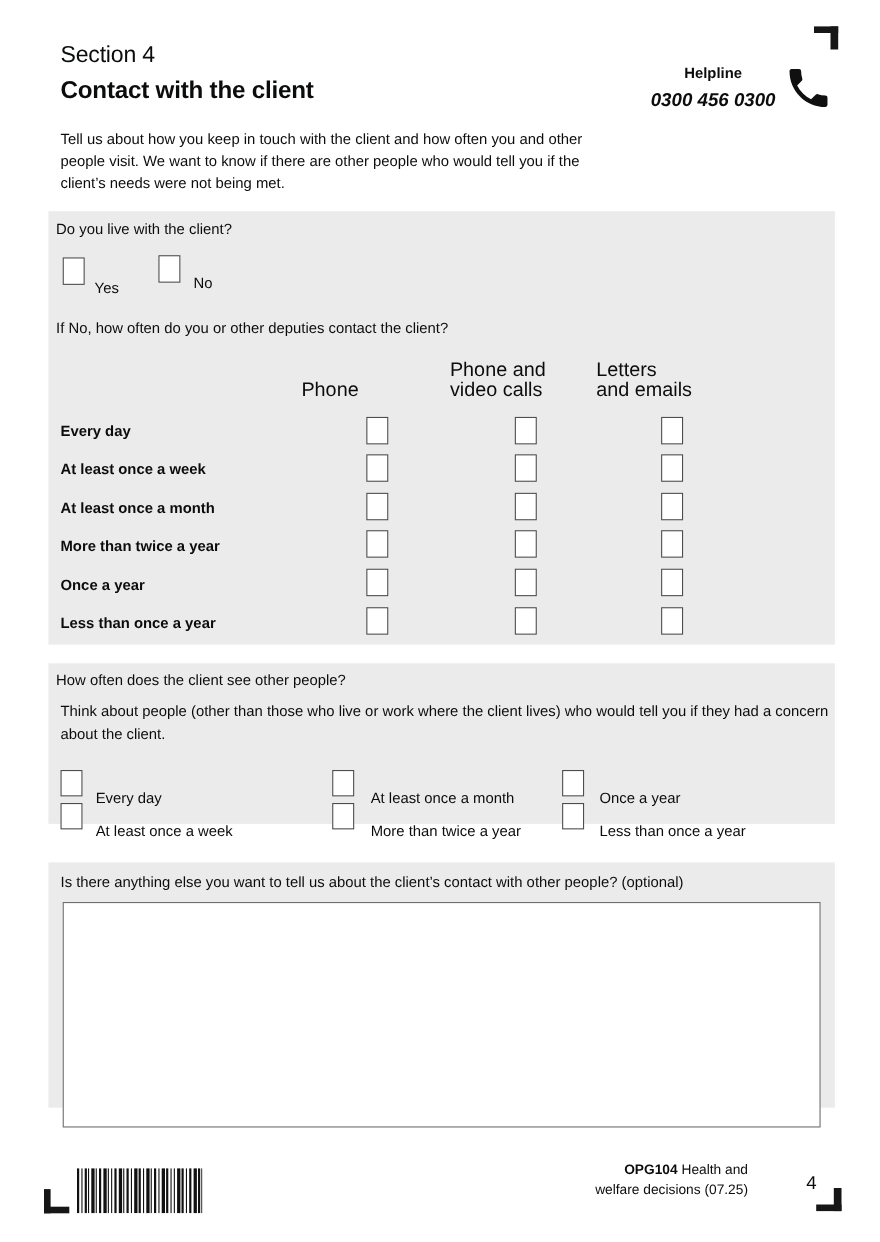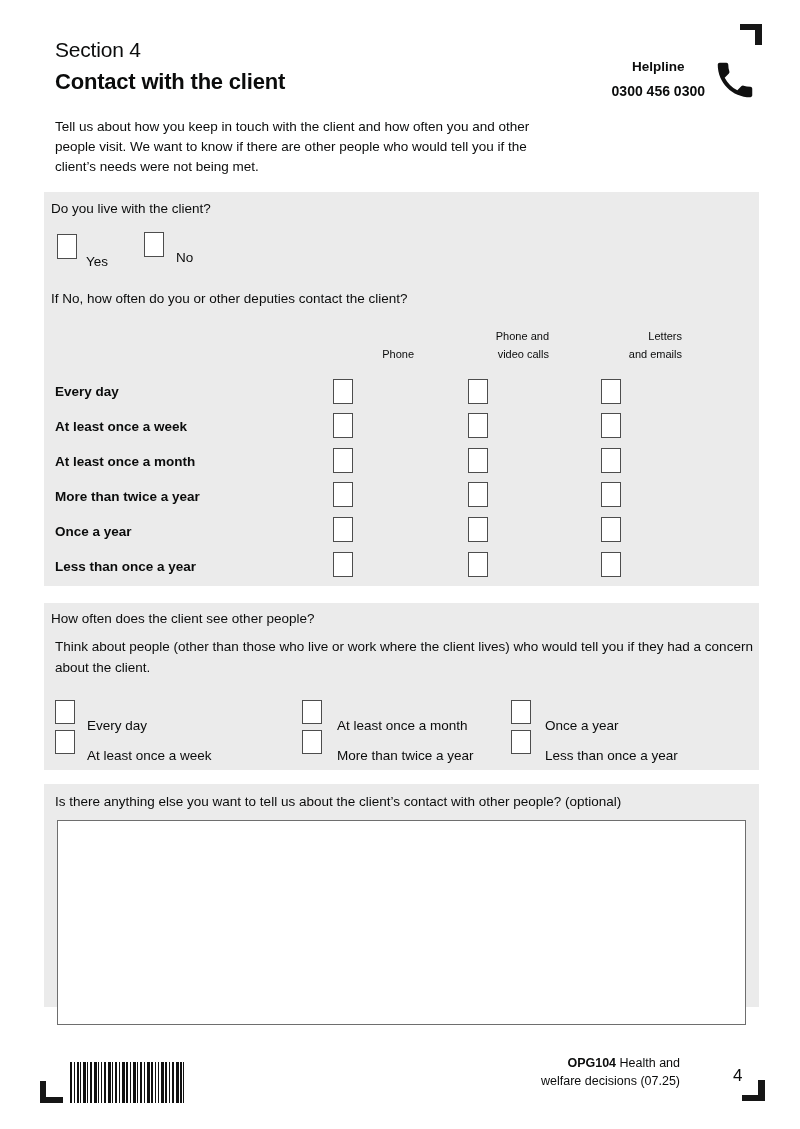--- a/index.html
+++ b/index.html
@@ -24,21 +24,21 @@
   }
   .page-title {
     position: absolute; left: 55px; top: 69px;
     font-size: 22px; font-weight: 700; letter-spacing: -0.2px;
   }
   .helpline {
     position: absolute; right: 95px; top: 55px;
     text-align: center; line-height: 24px;
   }
   .helpline .hl-label { font-size: 13.5px; font-weight: 700; display: block; }
-  .helpline .hl-number { font-size: 14px; font-weight: 700; display: block; }
+  .helpline .hl-number { font-size: 17px; font-weight: 700; display: block; font-style: italic; }
   .phone-icon {
     position: absolute; left: 712px; top: 57px;
     width: 46px; height: 46px;
   }
   .phone-icon svg { width: 46px; height: 46px; fill: #101010; }
 
   .corner { position: absolute; }
   .corner-tr { left: 740px; top: 24px; width: 22px; height: 21px;
     border-top: 6px solid #161616; border-right: 7px solid #161616; }
   .corner-bl { left: 40px; top: 1081px; width: 23px; height: 22px;
@@ -47,40 +47,40 @@
     border-right: 7px solid #161616; border-bottom: 6px solid #161616; }
 
   .intro {
     position: absolute; left: 55px; top: 117px; width: 512px;
     font-size: 13.5px; line-height: 20px;
   }
 
   
   .grey-box { position: absolute; left: 44px; width: 715px; background: #ebebeb; }
   .box-1 { top: 192px; height: 394px; }
-  .box-2 { top: 603px; height: 167px; }
+  .box-2 { top: 603px; height: 146px; }
   .box-3 { top: 784px; height: 223px; }
 
   .q-bold { position: absolute; left: 7px; font-size: 13.5px; font-weight: 400; text-align: center; }
   .q-reg  { position: absolute; left: 11px; font-size: 13.5px; font-weight: 400; }
 
   .cb {
     background: #ffffff;
     border: 1.5px solid #4d4d4d;
     width: 20px; height: 25px;
     display: inline-block;
   }
   .cb-abs { position: absolute; }
 
   .opt-label { font-size: 13.5px; position: absolute; margin-top: 12px; }
 
   
   .col-head {
-    position: absolute; width: 140px; text-align: right;
-    font-size: 11px; line-height: 18px;
+    position: absolute; width: 140px; text-align: left;
+    font-size: 18px; line-height: 18px;
   }
   .freq-row-label { position: absolute; left: 11px; font-size: 13.5px; font-weight: 700; }
 
   
   .hint {
     position: absolute; left: 11px; top: 33px; width: 700px;
     font-size: 13.5px; line-height: 21px; font-weight: 400;
   }
 
   

